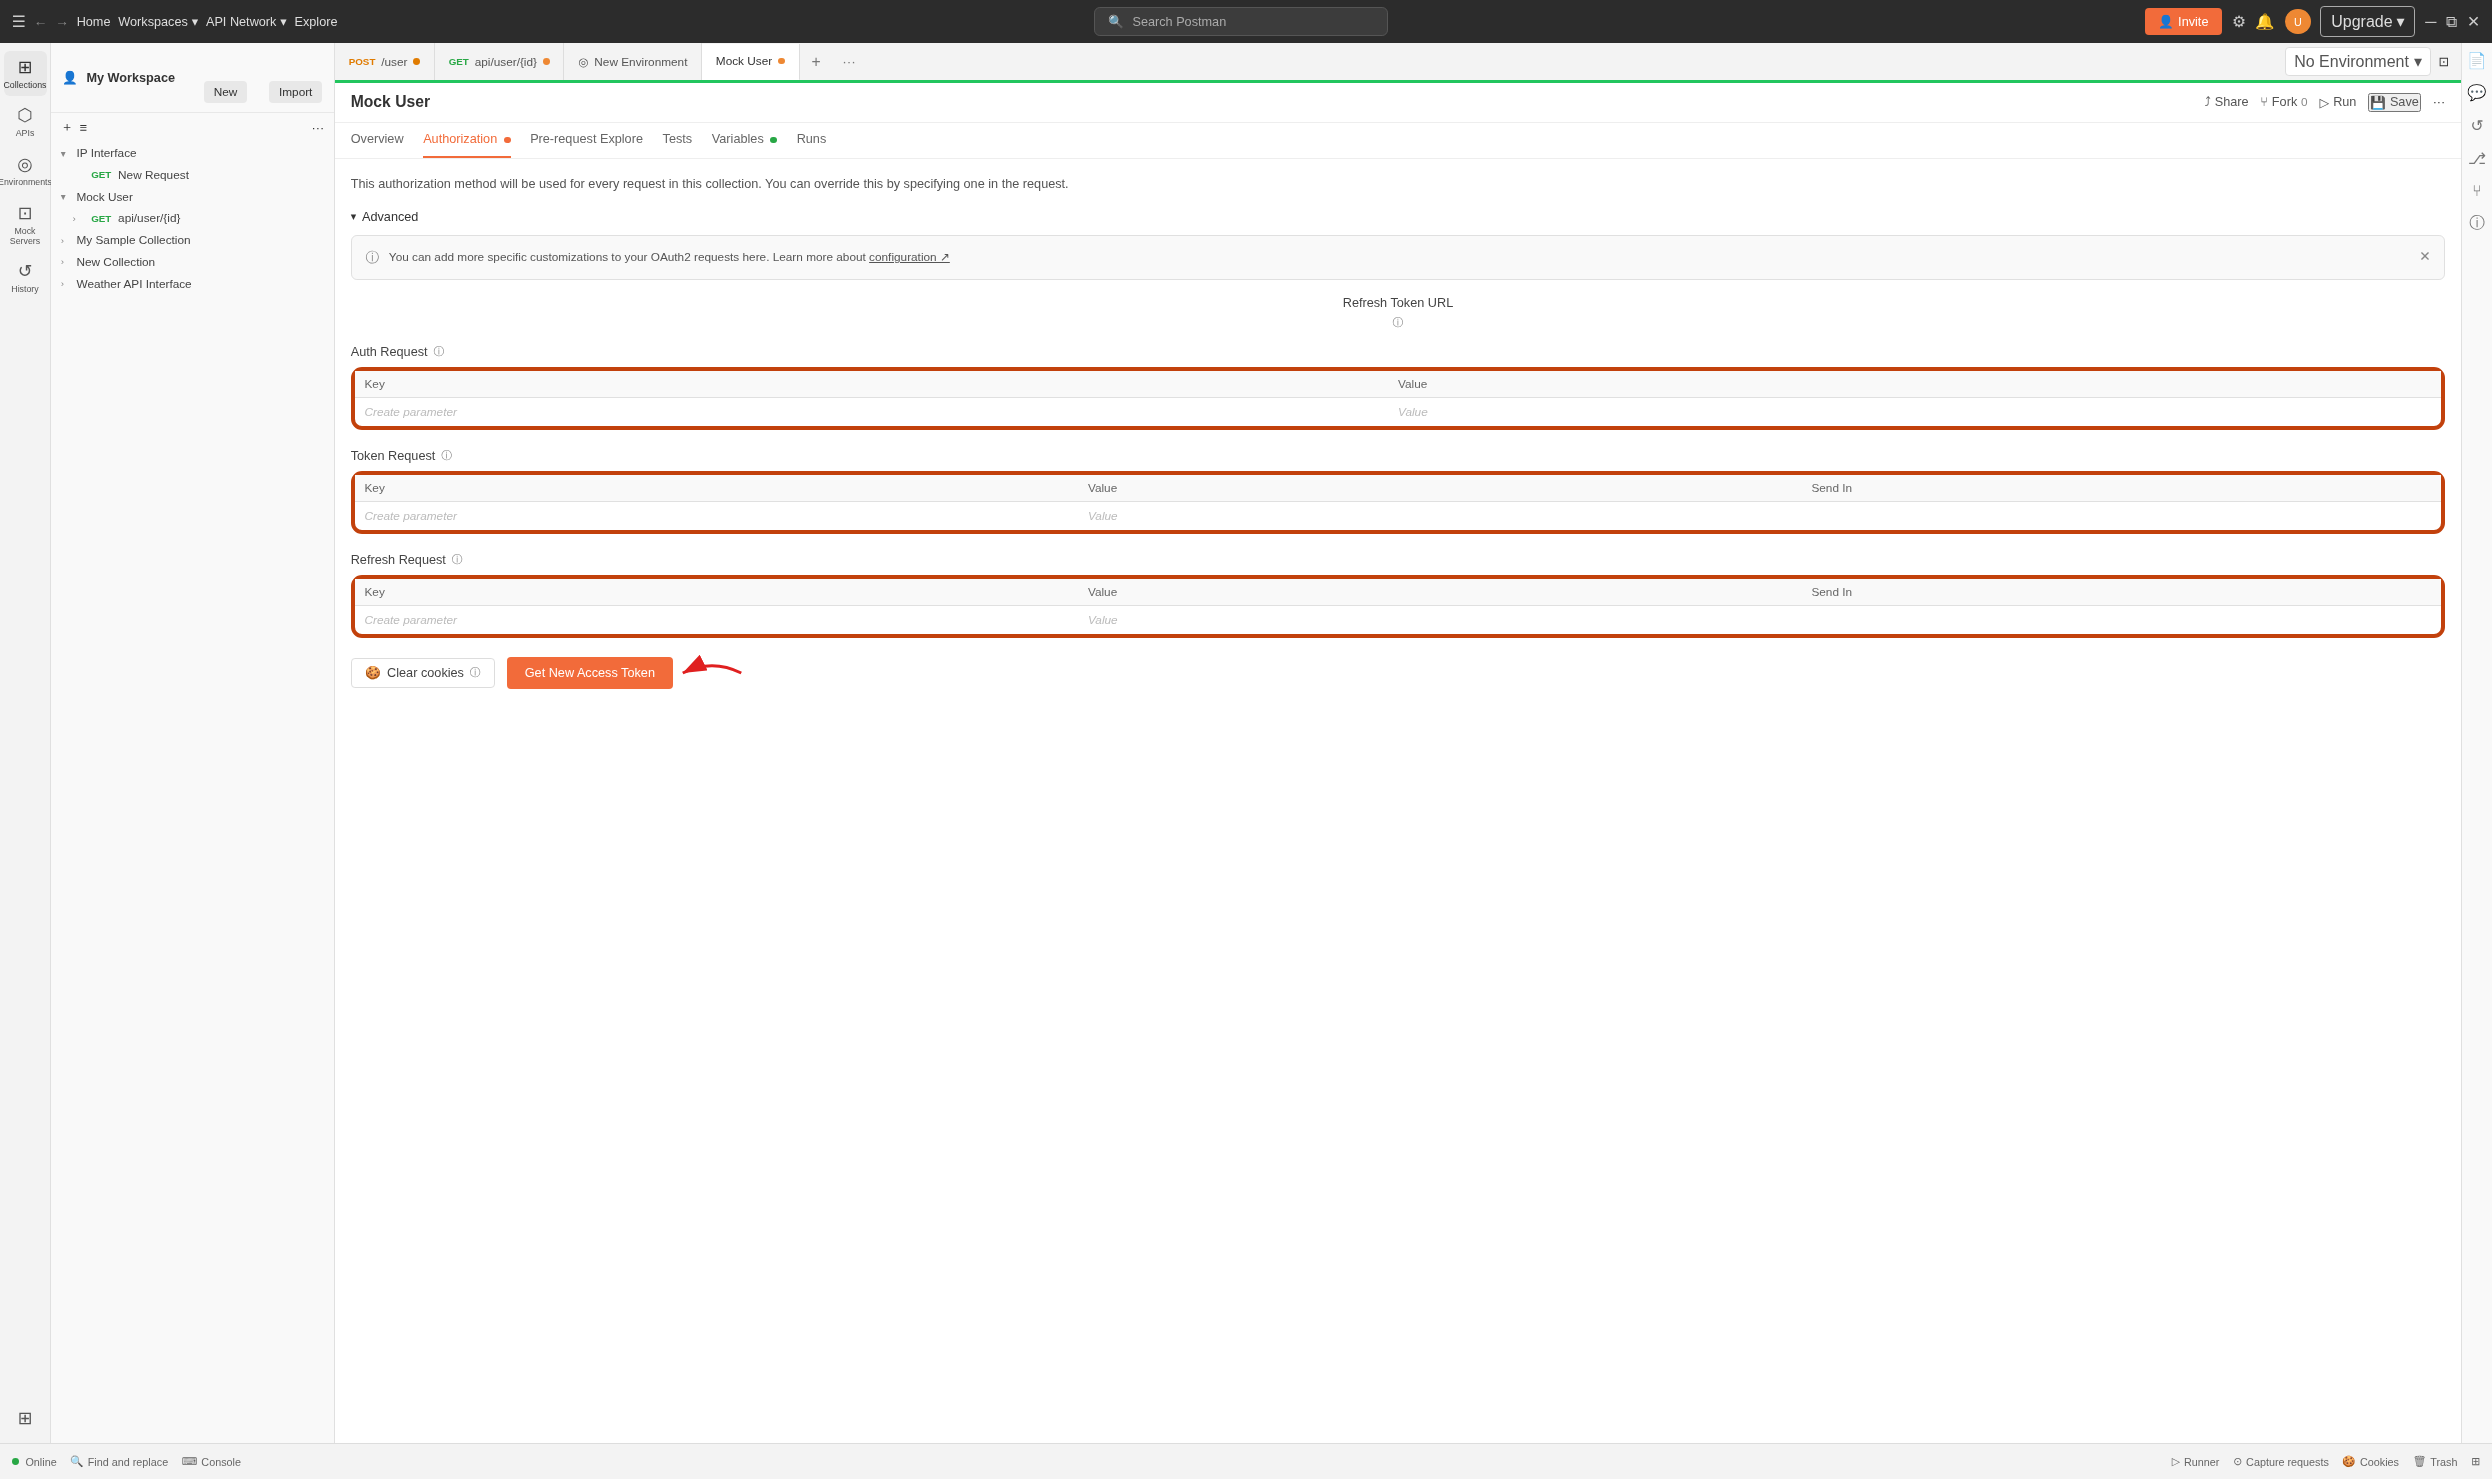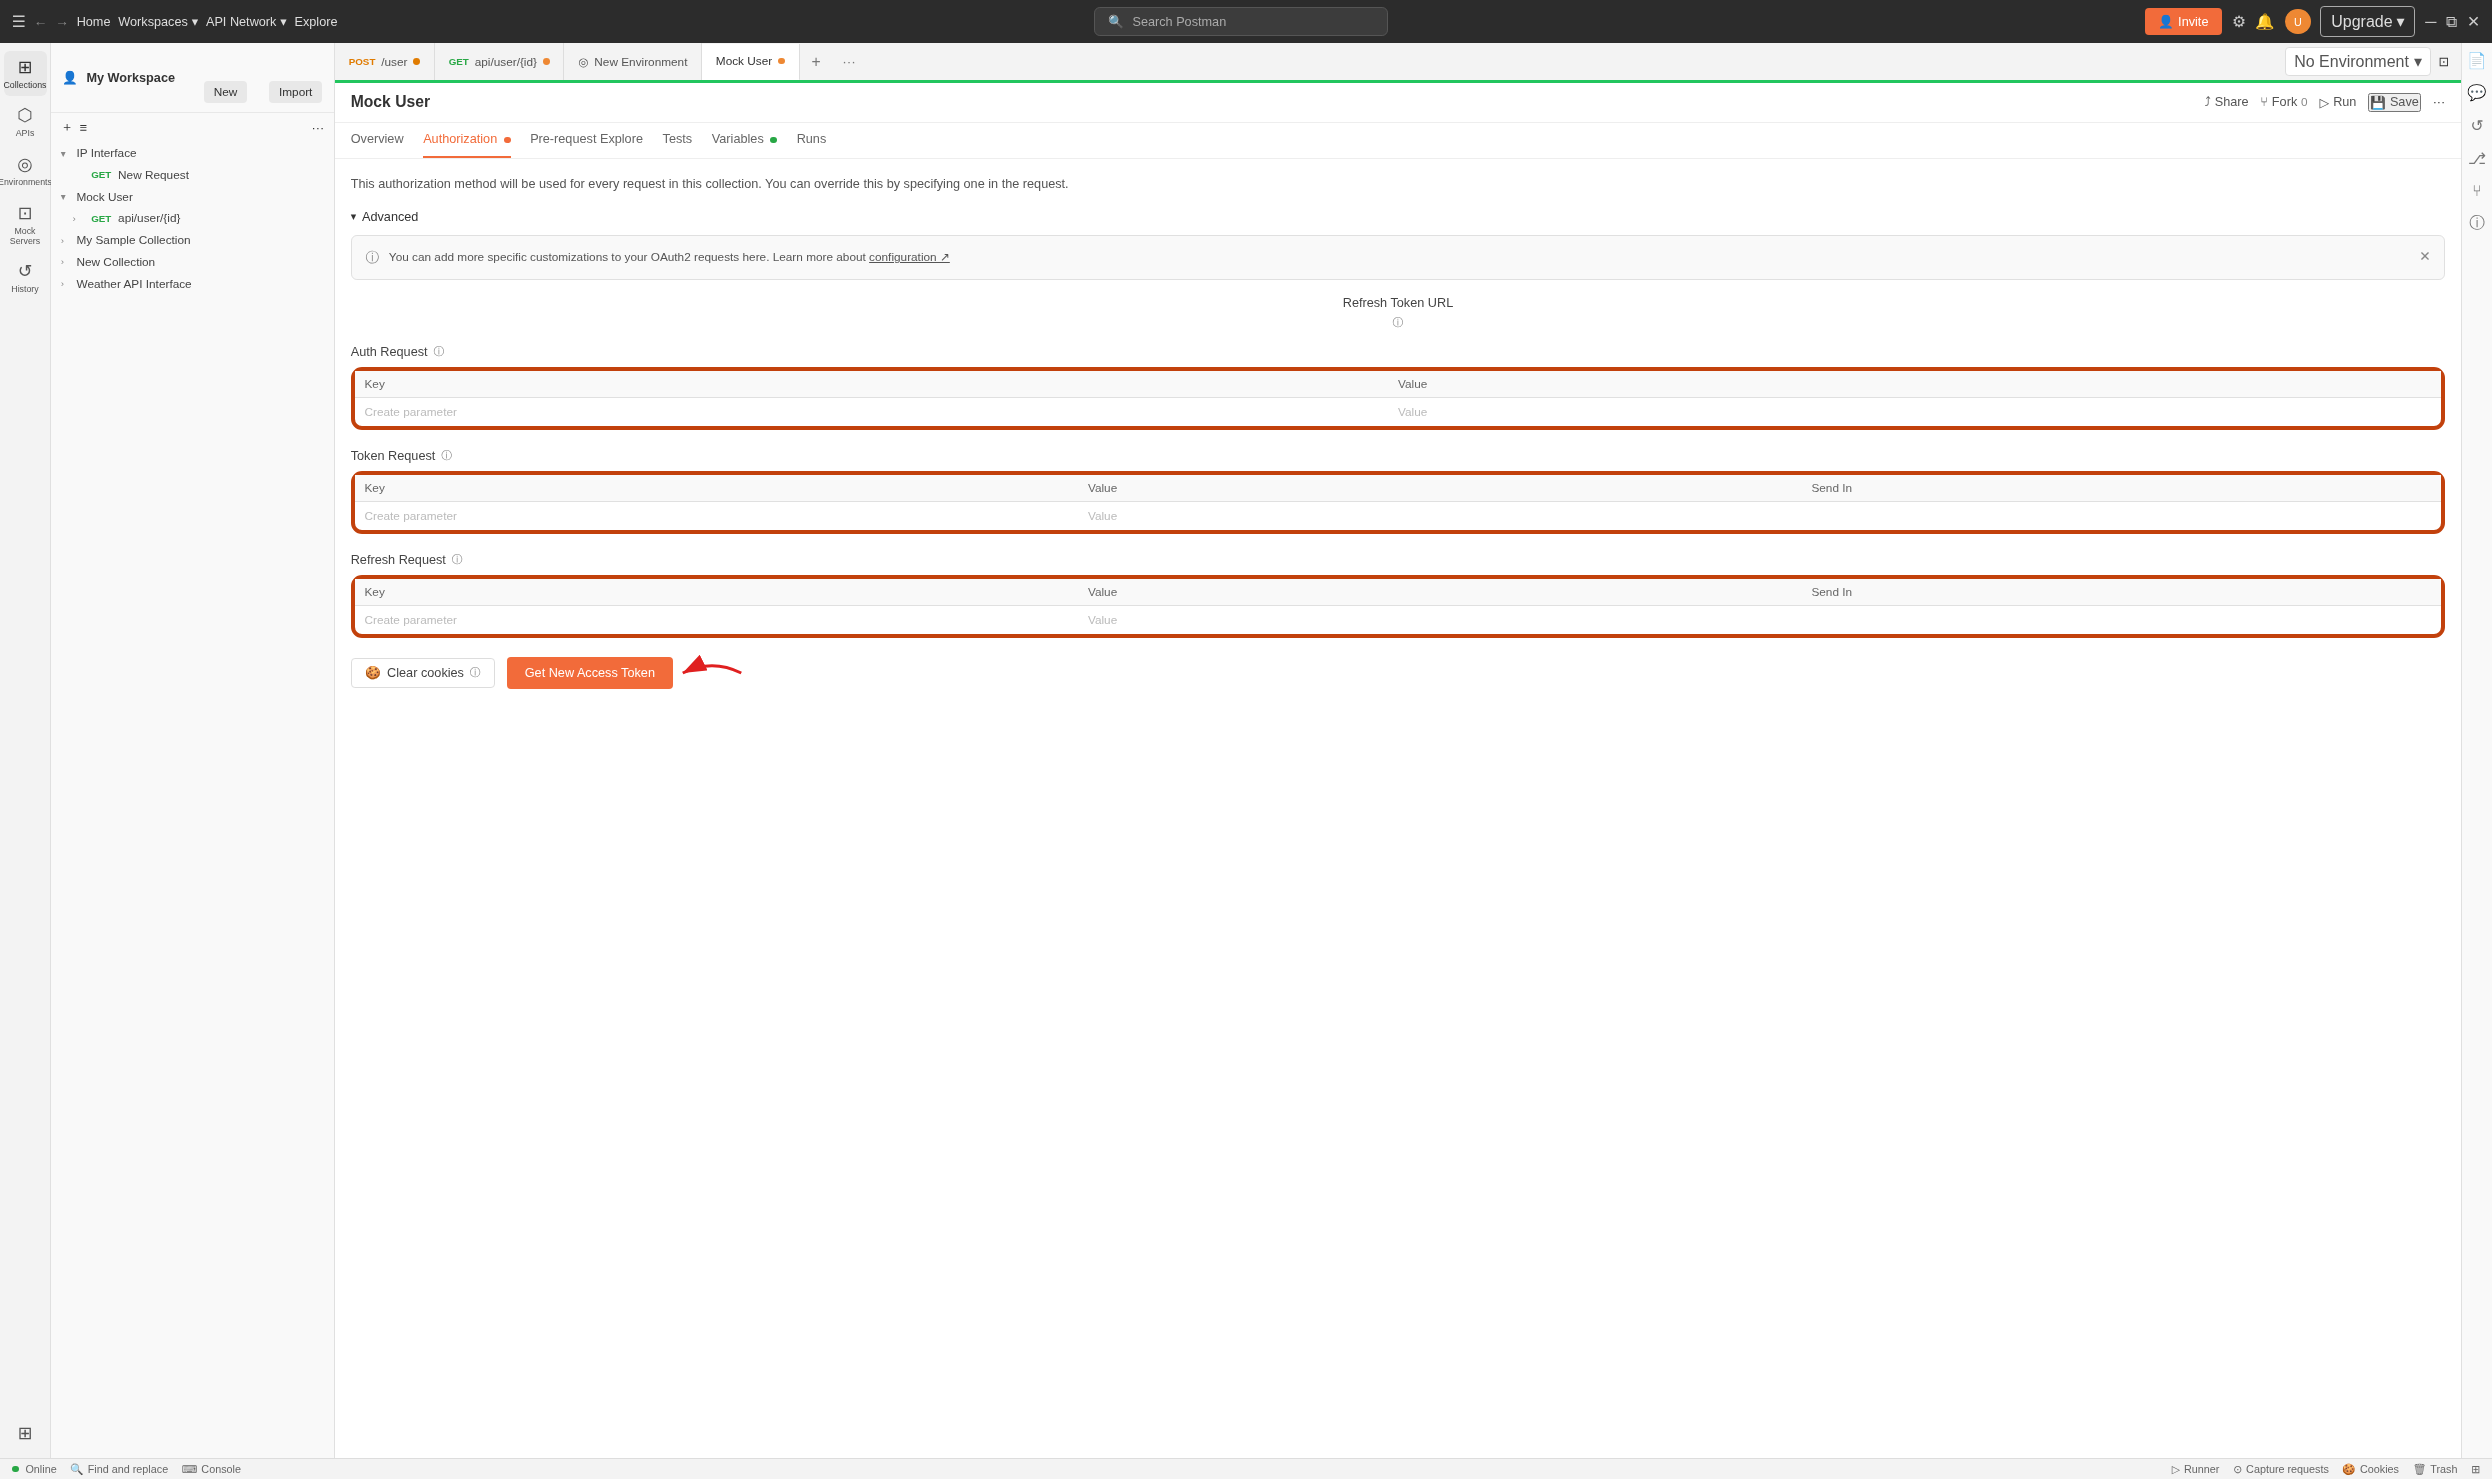--- a/index.html
+++ b/index.html
@@ -103,21 +103,21 @@
     .param-section { margin-bottom: 19.6px; }
     .param-title { display: flex; align-items: center; gap: 5.9px; font-size: 12.7px; color: #444; margin-bottom: 7.8px; }
     .param-table { width: 100%; border: 4px solid #c2410c; border-radius: 11px; }
     .param-table-header { display: flex; background: #f9f9f9; border-bottom: 1px solid #e0e0e0; padding: 5.9px 9.8px; }
     .param-col { font-size: 11.8px; color: #666; font-weight: 500; }
     .param-col-key { width: 35%; }
     .param-col-value { width: 35%; }
     .param-col-sendin { width: 30%; }
     .param-row { display: flex; padding: 6.9px 9.8px; border-bottom: 1px solid #f0f0f0; }
     .param-row:last-child { border-bottom: none; }
-    .param-cell { font-size: 11.8px; color: #bbb; }
+    .param-cell { font-size: 11.8px; color: #bbb; font-style: italic; }
     .param-cell-key { width: 35%; }
     .param-cell-value { width: 35%; }
     .param-cell-sendin { width: 30%; }
 
     
     .param-table-header-2col { display: flex; background: #f9f9f9; border-bottom: 1px solid #e0e0e0; padding: 5.9px 9.8px; }
     .param-col-2-key { width: 50%; }
     .param-col-2-value { width: 50%; }
     .param-cell-2-key { width: 50%; }
     .param-cell-2-value { width: 50%; }
@@ -125,21 +125,21 @@
     
     .bottom-actions { display: flex; align-items: center; gap: 11.8px; margin-top: 7.8px; }
     .clear-cookies-btn { display: flex; align-items: center; gap: 5.9px; background: #fff; border: 1px solid #ddd; border-radius: 3.9px; padding: 6.9px 13.7px; cursor: pointer; font-size: 12.7px; color: #444; }
     .get-token-btn { background: #f26b3a; color: #fff; border: none; border-radius: 3.9px; padding: 8.8px 17.6px; cursor: pointer; font-size: 12.7px; font-weight: 500; }
 
     
     .right-sidebar { width: 31px; background: #f9f9f9; border-left: 1px solid #e0e0e0; display: flex; flex-direction: column; align-items: center; padding: 7.8px 0; gap: 13.7px; flex-shrink: 0; }
     .right-icon { color: #777; font-size: 15.7px; cursor: pointer; }
 
     
-    .status-bar { height: 21px; background: #f3f3f3; border-top: 1px solid #ddd; display: flex; align-items: center; justify-content: space-between; padding: 0 11.8px; flex-shrink: 0; }
+    .status-bar { height: 36px; background: #f3f3f3; border-top: 1px solid #ddd; display: flex; align-items: center; justify-content: space-between; padding: 0 11.8px; flex-shrink: 0; }
     .status-left { display: flex; align-items: center; gap: 13.7px; font-size: 10.8px; color: #666; }
     .status-right { display: flex; align-items: center; gap: 13.7px; font-size: 10.8px; color: #666; }
     .status-dot { width: 6.9px; height: 6.9px; border-radius: 50%; background: #28a745; display: inline-block; margin-right: 2.9px; }
     .status-item { display: flex; align-items: center; gap: 3.9px; cursor: pointer; }
 
     
     .main-content::-webkit-scrollbar { width: 5.9px; }
     .main-content::-webkit-scrollbar-thumb { background: #ccc; border-radius: 2.9px; }
   </style>
 </head>

